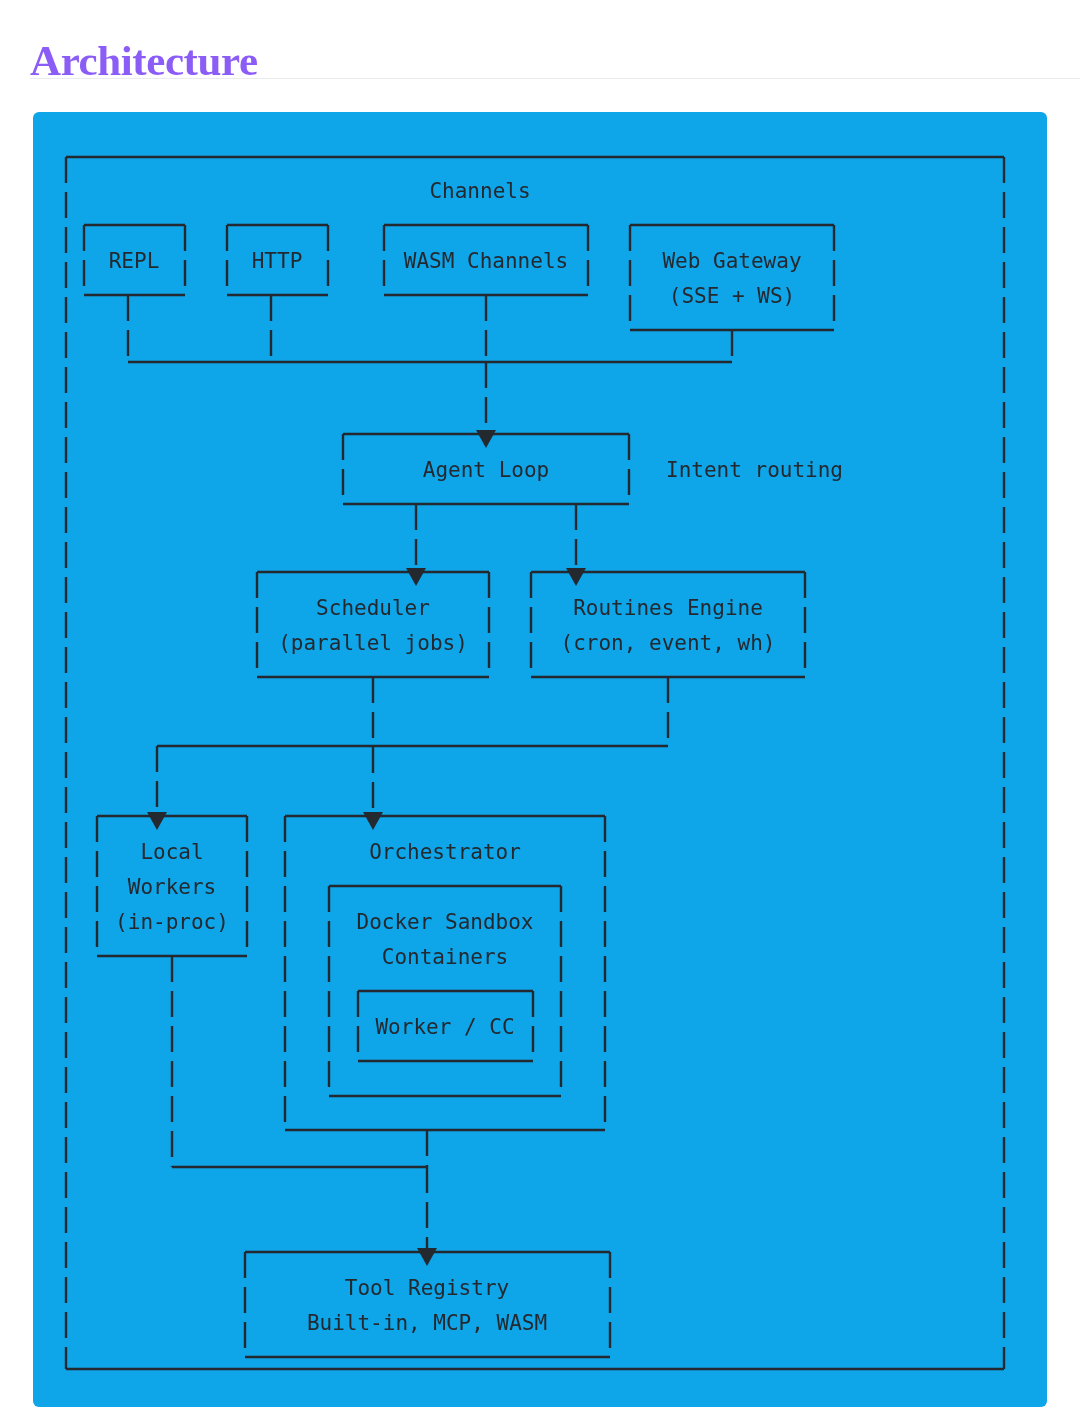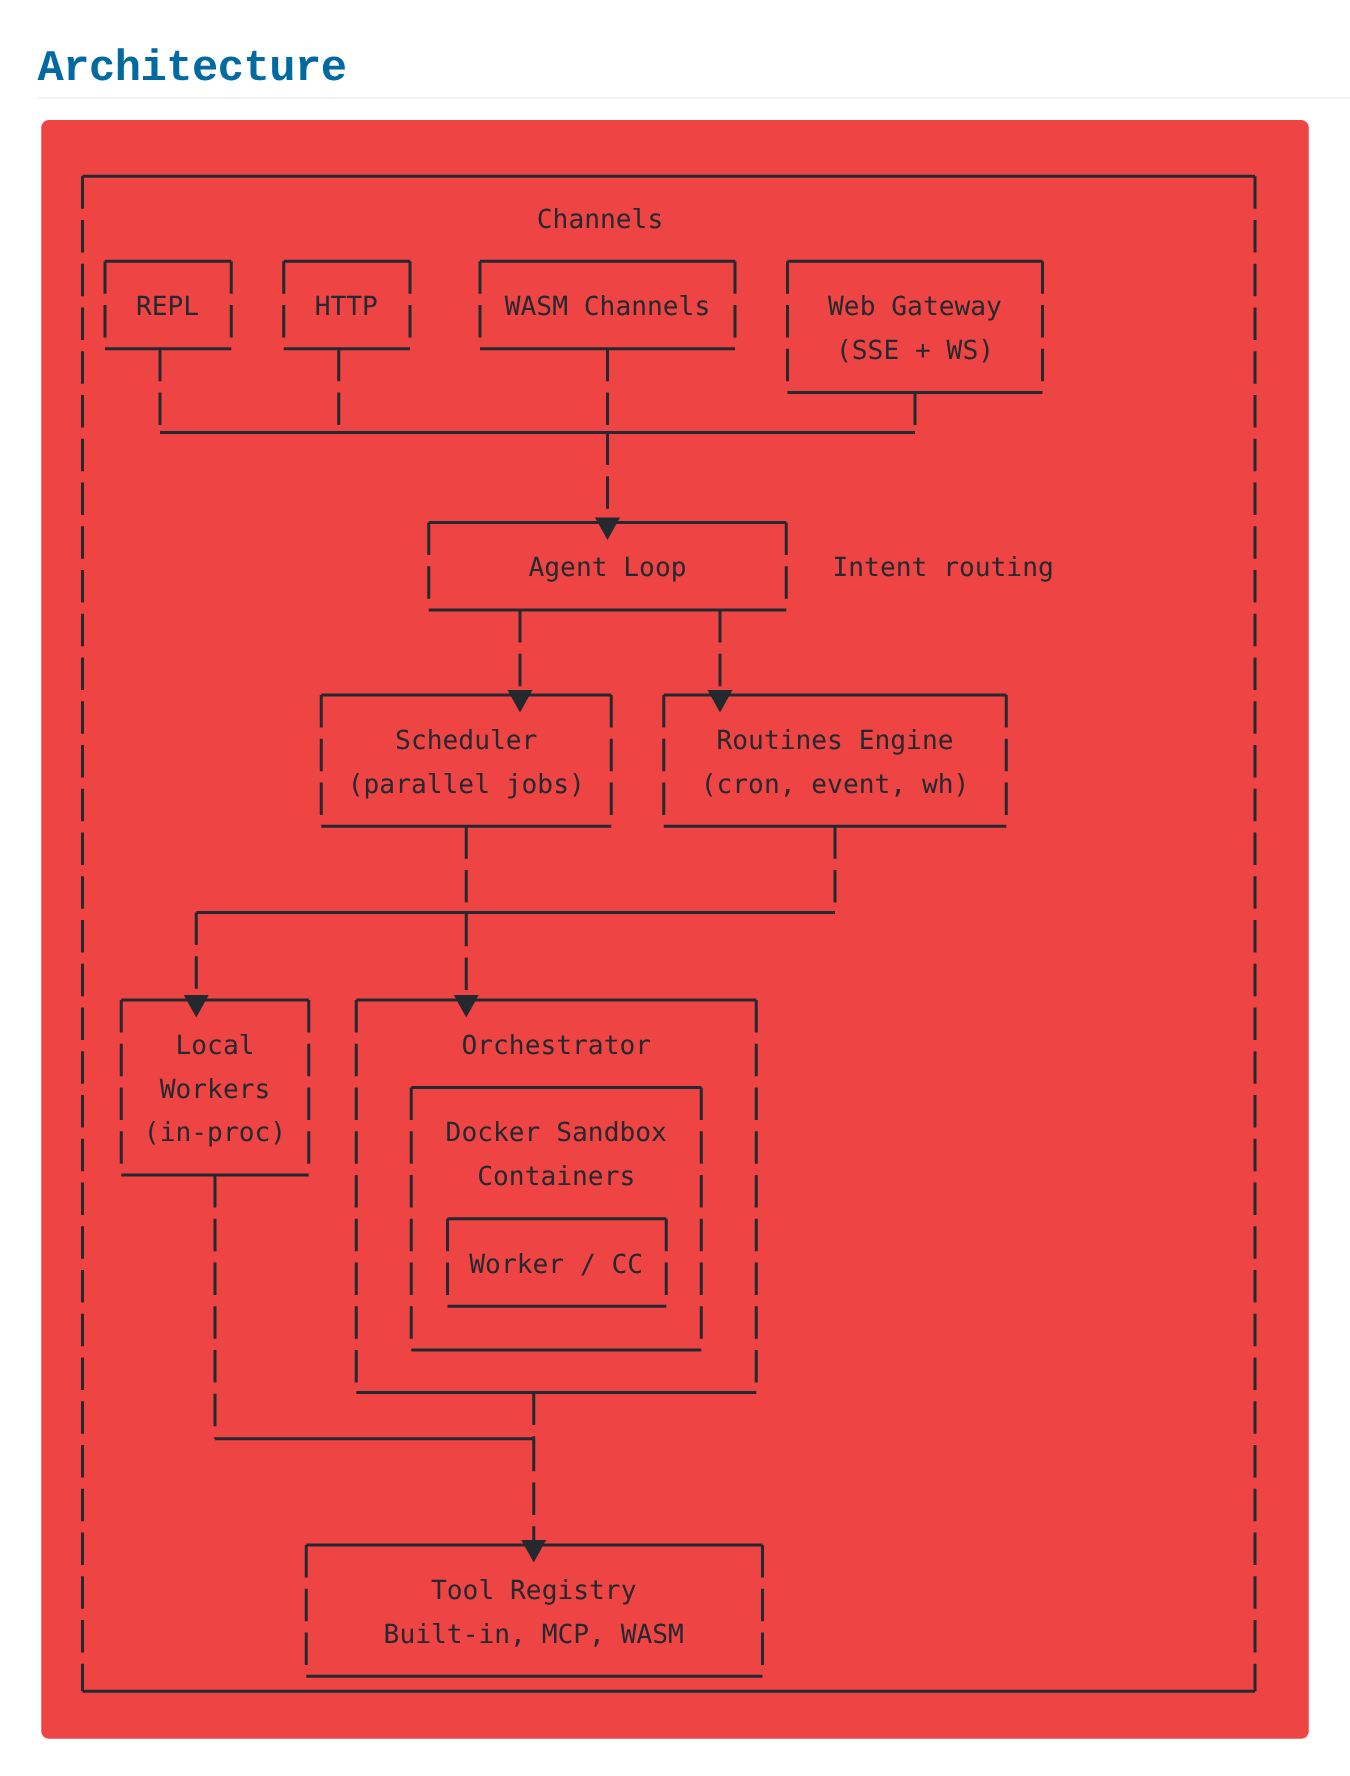--- a/index.html
+++ b/index.html
@@ -18,43 +18,43 @@
   .page {
     position: relative;
     width: 1080px;
     height: 1421px;
     box-sizing: border-box;
   }
   .page-title {
     position: absolute;
     left: 30px;
     top: 8px;
-    font-size: 35px;
+    font-size: 43px;
     line-height: 48px;
     font-weight: bold;
     letter-spacing: -0.4px;
-    color: #0369a1;
-    font-family: Liberation Mono, monospace;
+    color: #8b5cf6;
+    font-family: Liberation Serif, serif;
     white-space: nowrap;
   }
   .title-rule {
     position: absolute;
     left: 30px;
     top: 78px;
     width: 1050px;
     height: 1px;
     background: #eaecef;
   }
   .code-panel {
     position: absolute;
     left: 33px;
-    top: 96px;
+    top: 112px;
     width: 1014px;
     height: 1295px;
-    background: #ef4444;
+    background: #0ea5e9;
     border-radius: 6px;
     box-sizing: border-box;
     overflow: hidden;
   }
 </style>
 </head>
 <body style="background: rgb(255, 255, 255);">
 
 <div class="page">
 

